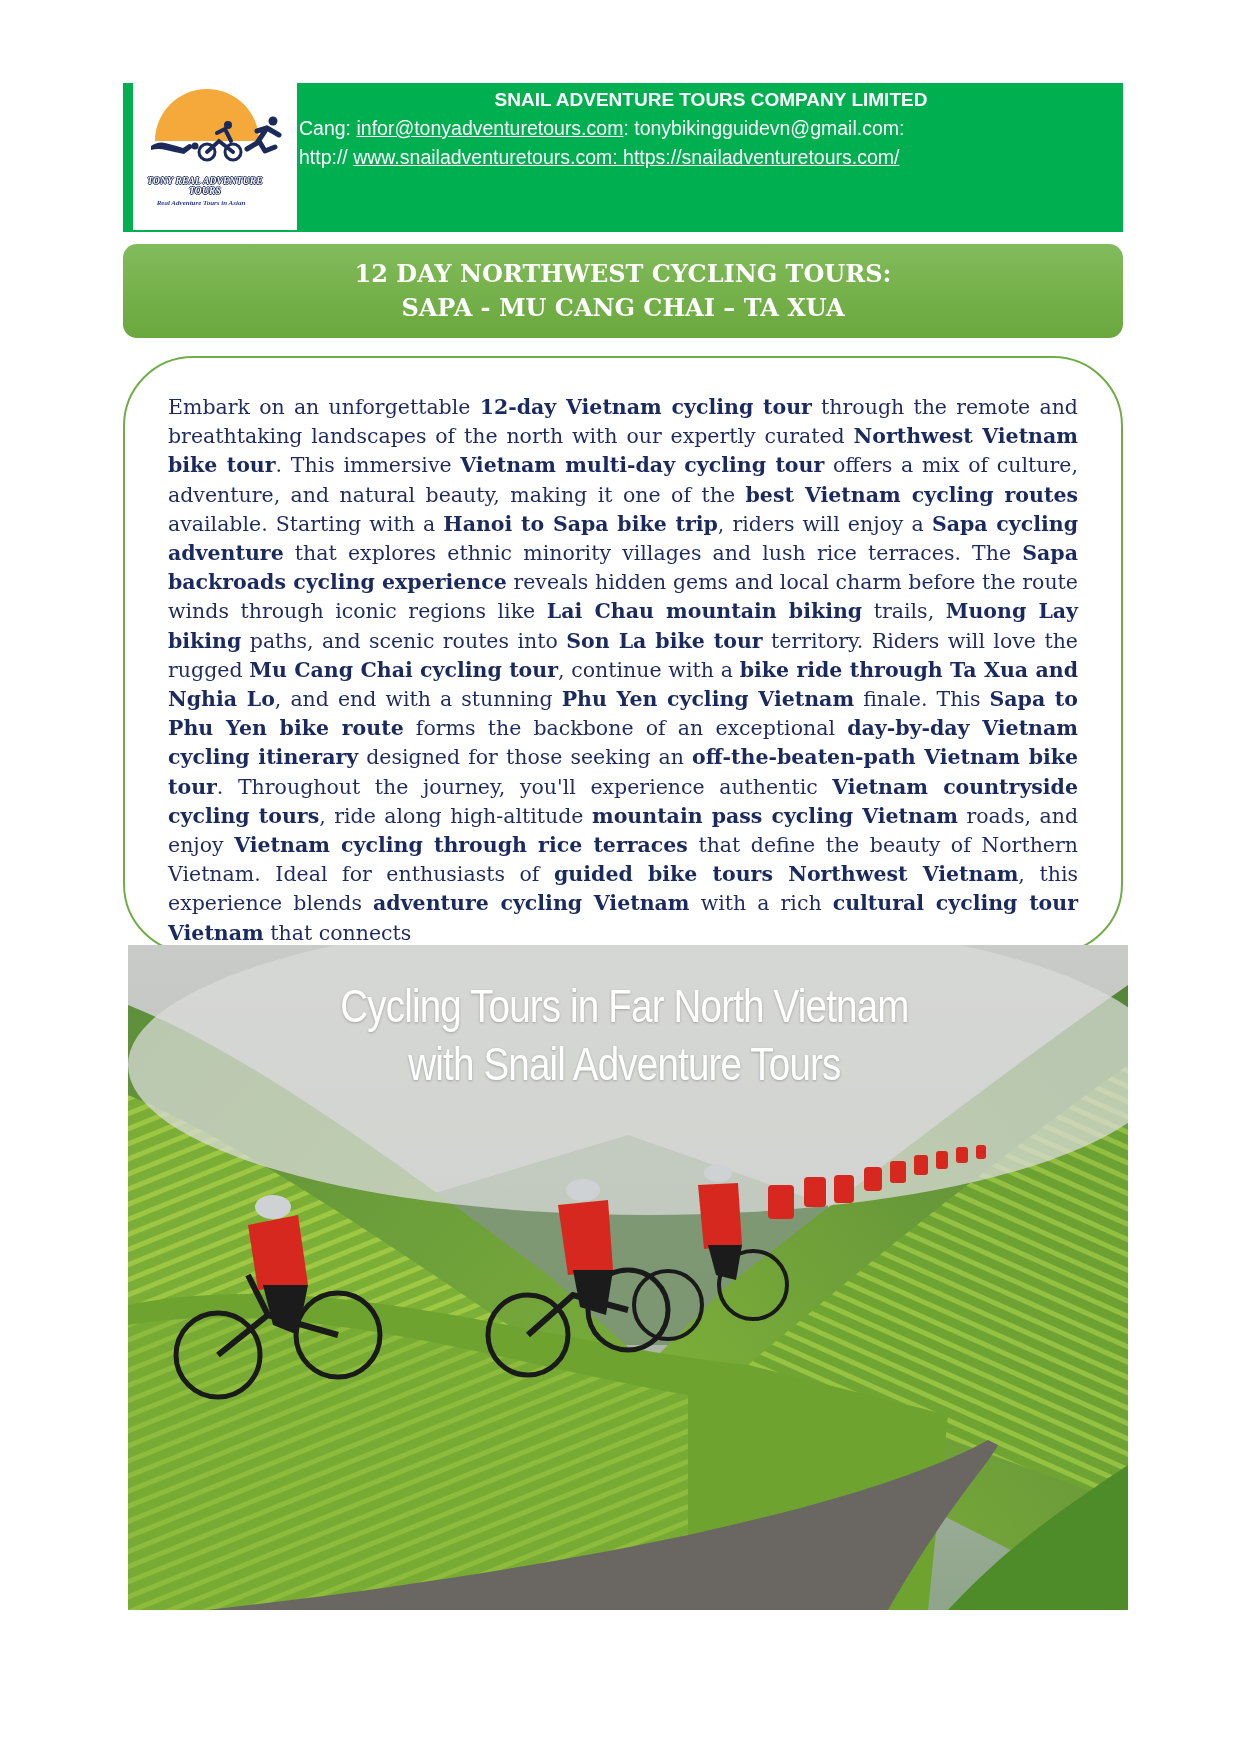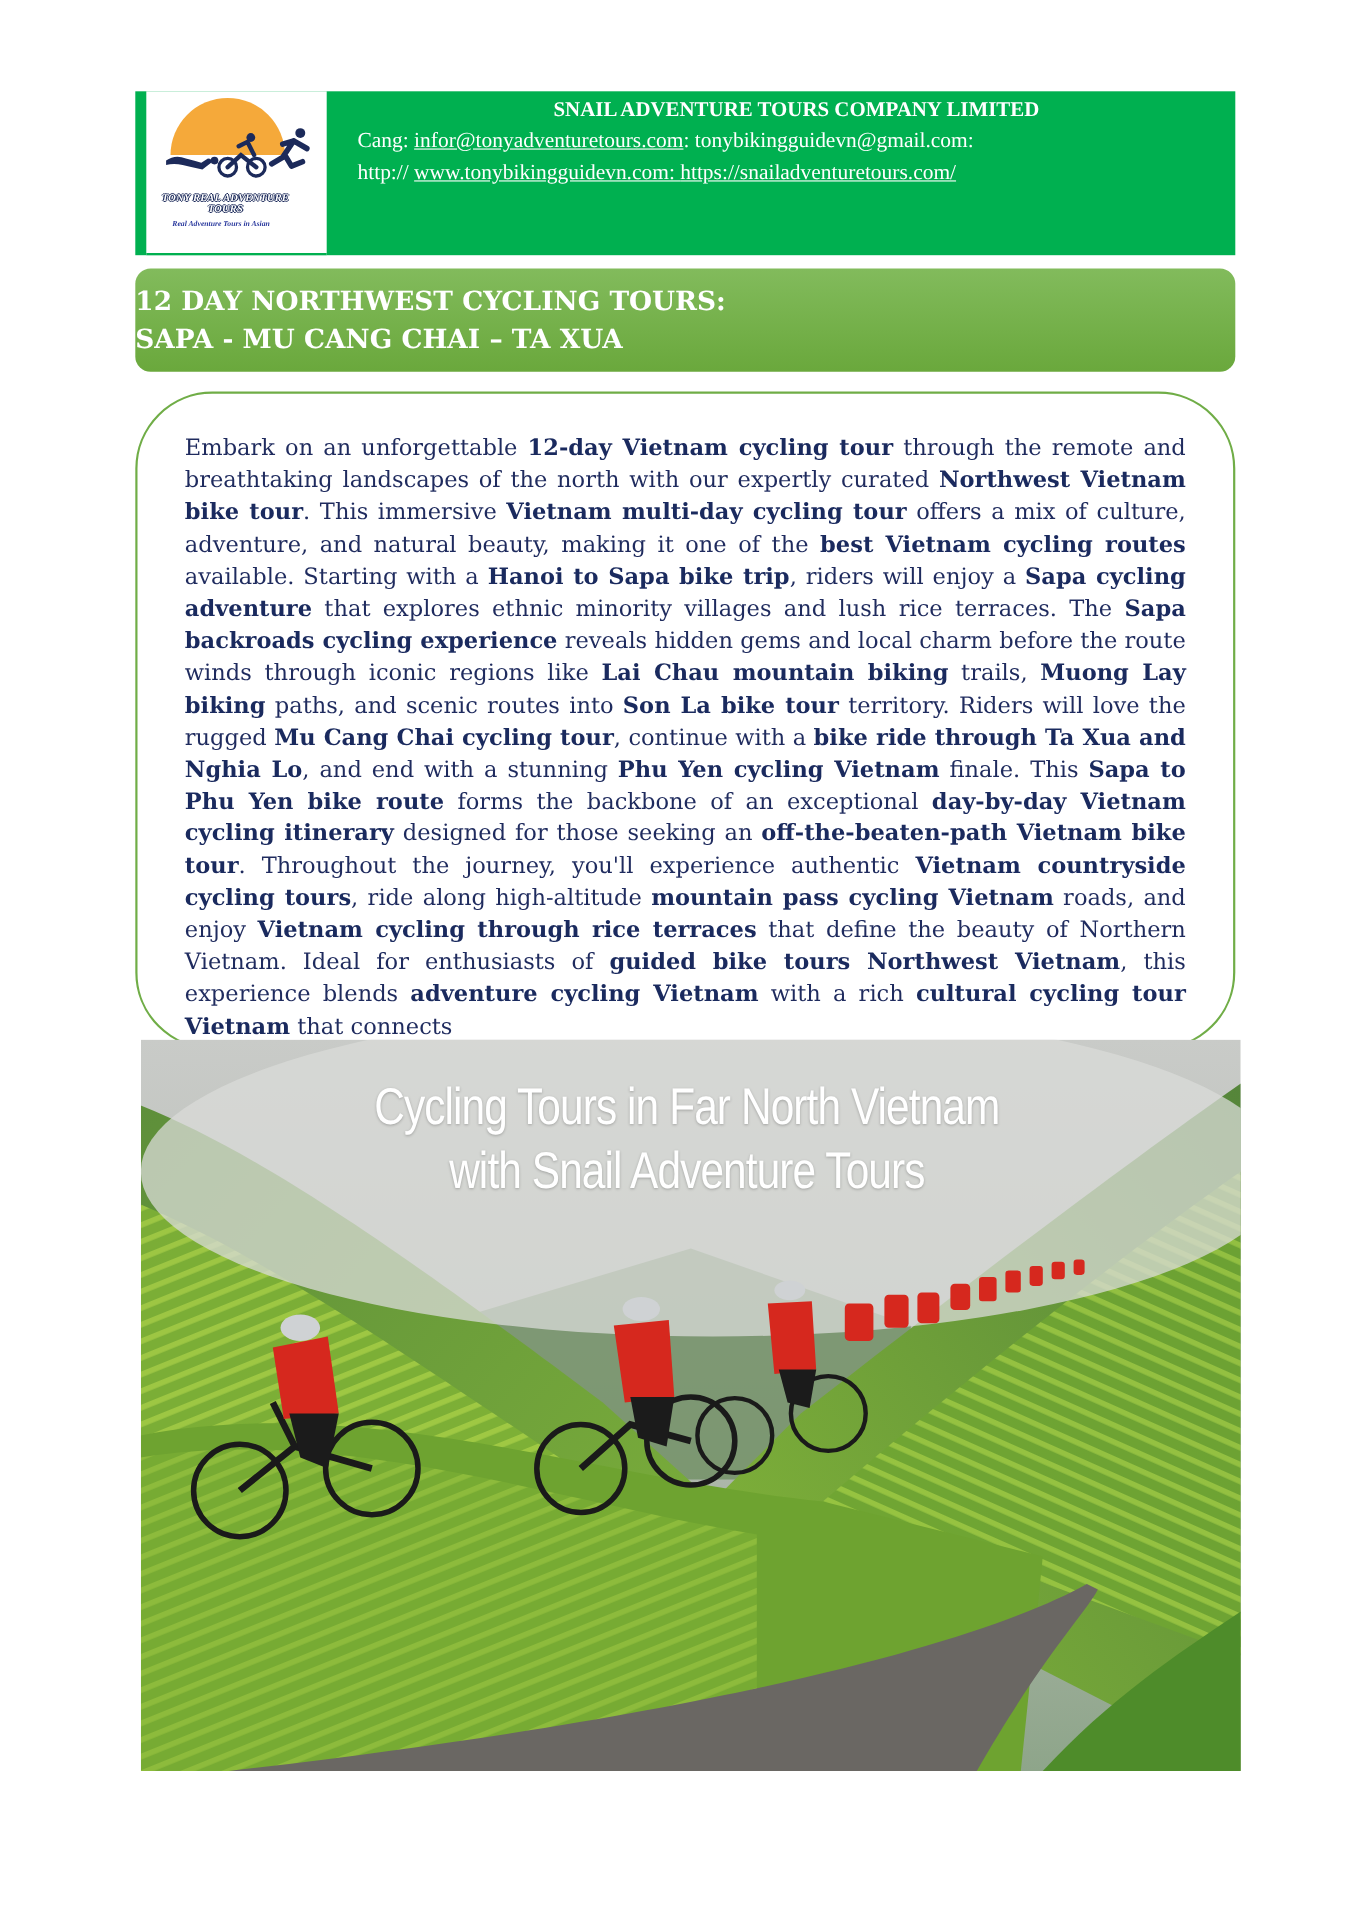--- a/index.html
+++ b/index.html
@@ -21,31 +21,31 @@
     font-family: "Liberation Serif", serif; font-weight: bold; font-style: italic;
     font-size: 9.5px; color: #ffffff; letter-spacing: 0.2px;
     text-shadow: -1px 0 #1c2a5a, 1px 0 #1c2a5a, 0 -1px #1c2a5a, 0 1px #1c2a5a;
   }
   .logo-sub {
     position: absolute; left: 0; width: 136px; top: 116px; text-align: center;
     font-family: "Liberation Serif", serif; font-weight: bold; font-style: italic;
     font-size: 7px; color: #2b3a9e;
   }
   .contact {
-    flex: 1; color: #ffffff; padding: 2px 0 0 28px;
-    font-family: Liberation Serif, serif; font-size: 19.5px; line-height: 29px;
+    flex: 1; color: #ffffff; padding: 2px 0 0 2px;
+    font-family: Liberation Sans, sans-serif; font-size: 19.5px; line-height: 29px;
     white-space: nowrap; overflow: hidden;
   }
   .contact .company { font-weight: bold; text-align: center; font-size: 19px; }
   .contact a { color: #ffffff; text-decoration: underline; }
   .title-banner {
     position: absolute; left: 123px; top: 244px; width: 1000px; height: 94px;
     border-radius: 14px;
     background: linear-gradient(#82bb5c, #6aa83c);
-    color: #ffffff; text-align: left; font-weight: bold;
+    color: #ffffff; text-align: center; font-weight: bold;
     font-family: "DejaVu Serif", serif; font-size: 24px; line-height: 34px;
     display: flex; flex-direction: column; justify-content: center;
   }
   .text-box {
     position: absolute; left: 123px; top: 356px; width: 1000px; height: 598px;
     border: 2px solid #70ad47; border-radius: 70px; box-sizing: border-box;
     background: #ffffff;
   }
   .intro {
     position: absolute; left: 168px; top: 393px; width: 910px;
@@ -84,21 +84,21 @@
 
       <circle cx="140" cy="38" r="4.5" fill="#1c2a5a"></circle>
       <path d="M134 45 L124 60 L114 66 M126 58 L132 68 L142 64 M134 45 L146 52 M134 45 L124 48" fill="none" stroke="#1c2a5a" stroke-width="5" stroke-linecap="round" stroke-linejoin="round"></path>
     </svg>
     <div class="logo-title">TONY REAL ADVENTURE TOURS</div>
     <div class="logo-sub">Real Adventure Tours in Asian</div>
   </div>
   <div class="contact">
     <div class="company">SNAIL ADVENTURE TOURS COMPANY LIMITED</div>
     <div><span>Cang: </span><a>infor@tonyadventuretours.com</a><span>: tonybikingguidevn@gmail.com:</span></div>
-    <div><span>http:// </span><a>www.tonybikingguidevn.com:   </a> <a>https://snailadventuretours.com/</a></div>
+    <div><span>http:// </span><a>www.snailadventuretours.com:   </a> <a>https://snailadventuretours.com/</a></div>
   </div>
 </div>
 
 <div class="title-banner">
   <div>12 DAY NORTHWEST CYCLING TOURS:</div>
   <div>SAPA - MU CANG CHAI – TA XUA</div>
 </div>
 
 <div class="text-box"></div>
 <p class="intro" id="intro-paragraph"><span>Embark on an unforgettable </span><b>12-day Vietnam cycling tour</b><span> through the remote and breathtaking landscapes of the north with our expertly curated </span><b>Northwest Vietnam bike tour</b><span>. This immersive </span><b>Vietnam multi-day cycling tour</b><span> offers a mix of culture, adventure, and natural beauty, making it one of the </span><b>best Vietnam cycling routes</b><span> available. Starting with a </span><b>Hanoi to Sapa bike trip</b><span>, riders will enjoy a </span><b>Sapa cycling adventure</b><span> that explores ethnic minority villages and lush rice terraces. The </span><b>Sapa backroads cycling experience</b><span> reveals hidden gems and local charm before the route winds through iconic regions like </span><b>Lai Chau mountain biking</b><span> trails, </span><b>Muong Lay biking</b><span> paths, and scenic routes into </span><b>Son La bike tour</b><span> territory. Riders will love the rugged </span><b>Mu Cang Chai cycling tour</b><span>, continue with a </span><b>bike ride through Ta Xua and Nghia Lo</b><span>, and end with a stunning </span><b>Phu Yen cycling Vietnam</b><span> finale. This </span><b>Sapa to Phu Yen bike route</b><span> forms the backbone of an exceptional </span><b>day-by-day Vietnam cycling itinerary</b><span> designed for those seeking an </span><b>off-the-beaten-path Vietnam bike tour</b><span>. Throughout the journey, you'll experience authentic </span><b>Vietnam countryside cycling tours</b><span>, ride along high-altitude </span><b>mountain pass cycling Vietnam</b><span> roads, and enjoy </span><b>Vietnam cycling through rice terraces</b><span> that define the beauty of Northern Vietnam. Ideal for enthusiasts of </span><b>guided bike tours Northwest Vietnam</b><span>, this experience blends </span><b>adventure cycling Vietnam</b><span> with a rich </span><b>cultural cycling tour Vietnam</b><span> that connects</span></p>

